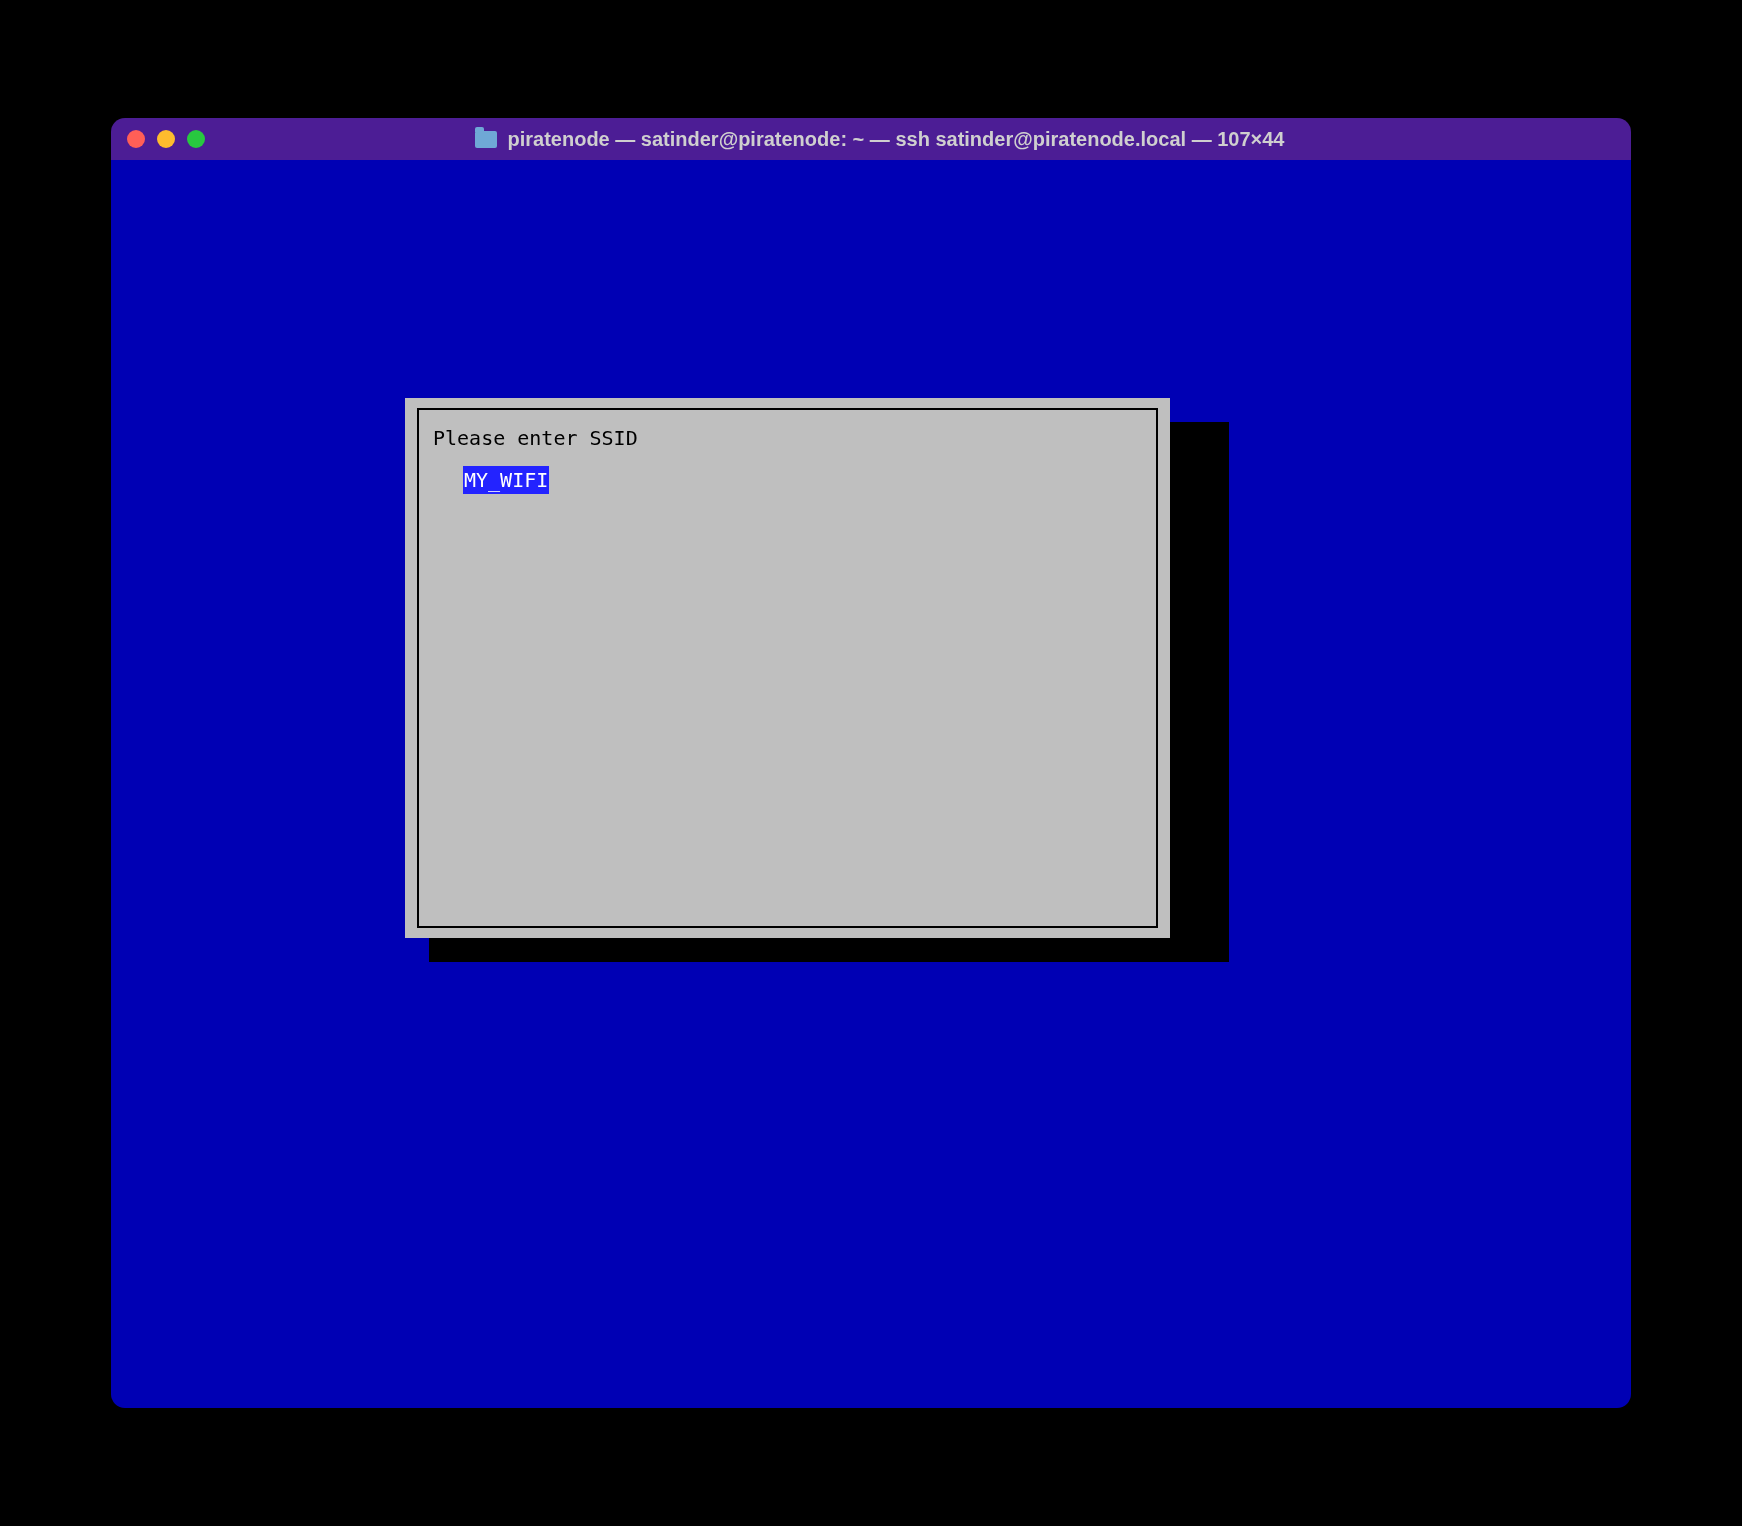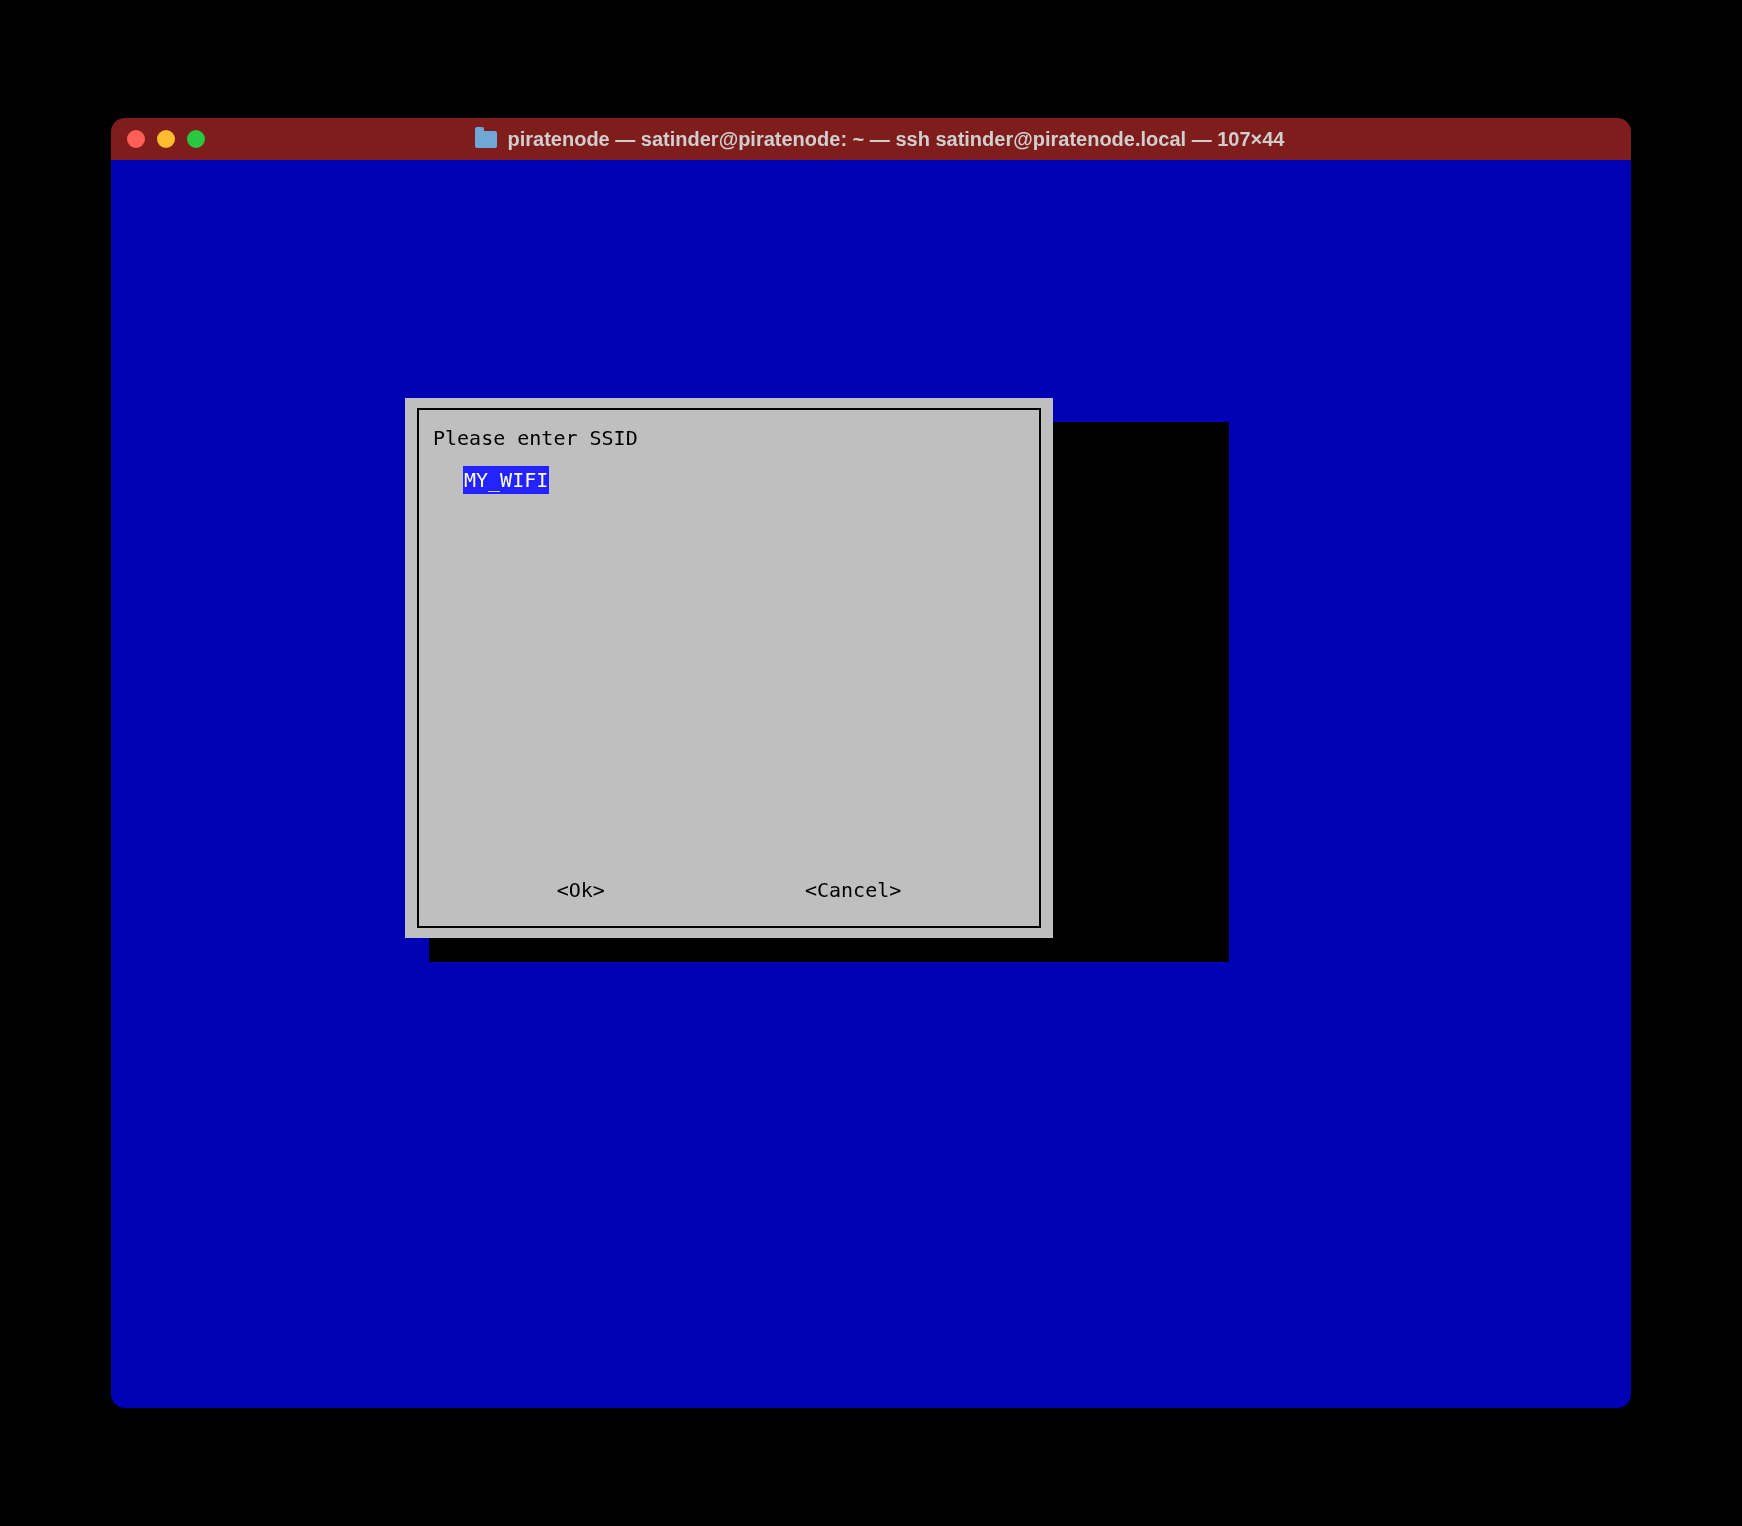--- a/index.html
+++ b/index.html
@@ -21,21 +21,21 @@
       height: 1290px;
       background: #000;
       border-radius: 14px;
       overflow: hidden;
       box-shadow: 0 30px 80px rgba(0,0,0,0.8);
       display: flex;
       flex-direction: column;
     }
     .titlebar {
       height: 42px;
-      background: #7f1d1d;
+      background: #4c1d95;
       display: flex;
       align-items: center;
       padding: 0 16px;
       flex-shrink: 0;
     }
     .traffic-lights {
       display: flex;
       gap: 12px;
       align-items: center;
     }
@@ -86,21 +86,21 @@
       left: 318px;
       top: 262px;
       width: 800px;
       height: 540px;
       background: #000;
     }
     .dialog {
       position: absolute;
       left: 294px;
       top: 238px;
-      width: 648px;
+      width: 765px;
       height: 540px;
       background: #bfbfbf;
       padding: 10px 12px;
     }
     .dialog-inner {
       width: 100%;
       height: 100%;
       border: 2px solid #000;
       padding: 14px 14px 12px 14px;
       display: flex;
@@ -170,20 +170,16 @@
     <div style="width:60px"></div>
   </div>
   <div class="terminal-body">
     <div class="dialog-shadow"></div>
     <div class="dialog">
       <div class="dialog-inner">
         <div class="prompt-text">Please enter SSID</div>
         <div class="input-row">
           <span class="input-value">MY_WIFI</span>
         </div>
-        <div class="button-row">
-          <span class="tui-button">&lt;Ok&gt;</span>
-          <span class="tui-button">&lt;Cancel&gt;</span>
-        </div>
       </div>
     </div>
   </div>
 </div>
 
 </body></html>

